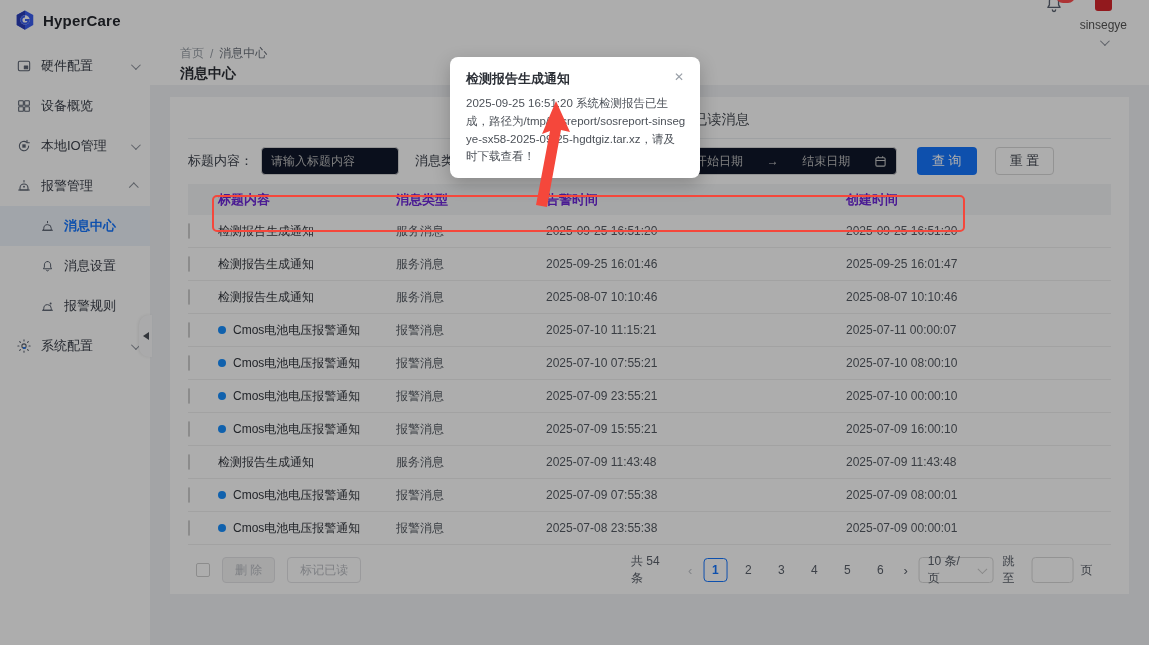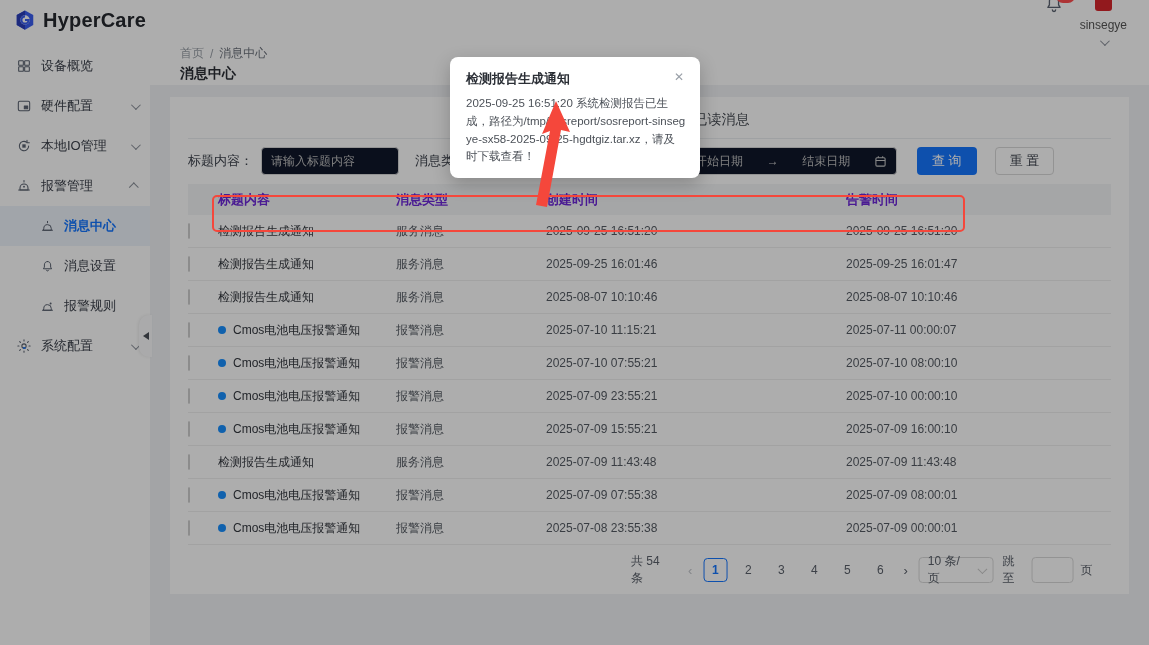--- a/index.html
+++ b/index.html
@@ -9,21 +9,21 @@
     background:#f0f2f5; position:relative; overflow:hidden; color:#333;
   }
 
   
   .topbar {
     position:absolute; top:0; left:0; right:0; height:40px; background:#fff;
     display:flex; align-items:center; justify-content:space-between;
     padding:0 22px 0 14px; z-index:10;
   }
   .brand { display:flex; align-items:center; gap:7px; }
-  .brand-name { font-size:20px; font-weight:700; color:#25282e; letter-spacing:.2px; }
+  .brand-name { font-size:15px; font-weight:700; color:#25282e; letter-spacing:.2px; }
   .top-right { display:flex; align-items:flex-start; gap:14px; }
   .bell-wrap { position:relative; width:22px; height:22px; }
   .badge {
     position:absolute; top:-5px; left:12px; min-width:19px; height:14px; padding:0 4px;
     background:#ff4d4f; color:#fff; border-radius:8px; font-size:9px; line-height:14px;
     text-align:center; font-weight:700;
   }
   .avatar {
     width:17px; height:17px; border-radius:3px; background:#d8262c; color:#fff;
     font-size:8px; font-weight:700; display:flex; align-items:center; justify-content:center;
@@ -145,37 +145,37 @@
       <span class="username">sinsegye</span>
       <span class="chev"></span>
     </div>
   </div>
 </div>
 
 <div class="sidebar">
   <div class="side-item">
     <svg width="16" height="16" viewBox="0 0 24 24">
       <g class="icon-stroke">
+          <rect x="3.5" y="5" width="17" height="14" rx="2"></rect>
+          <rect x="12.5" y="12" width="5" height="4" fill="#5a6270"></rect>
+        </g>
+    </svg>
+    <span class="grow">硬件配置</span>
+    <span class="chev"></span>
+  </div>
+  <div class="side-item">
+    <svg width="16" height="16" viewBox="0 0 24 24">
+      <g class="icon-stroke">
           <rect x="4" y="4" width="7" height="7" rx="1"></rect>
           <rect x="13" y="4" width="7" height="7" rx="1"></rect>
           <rect x="4" y="13" width="7" height="7" rx="1"></rect>
           <rect x="13" y="13" width="7" height="7" rx="1"></rect>
         </g>
     </svg>
     <span class="grow">设备概览</span>
-  </div>
-  <div class="side-item">
-    <svg width="16" height="16" viewBox="0 0 24 24">
-      <g class="icon-stroke">
-          <rect x="3.5" y="5" width="17" height="14" rx="2"></rect>
-          <rect x="12.5" y="12" width="5" height="4" fill="#5a6270"></rect>
-        </g>
-    </svg>
-    <span class="grow">硬件配置</span>
-    <span class="chev"></span>
   </div>
   <div class="side-item">
     <svg width="16" height="16" viewBox="0 0 24 24">
       <g class="icon-stroke">
           <path d="M19 12 a7 7 0 1 1 -3 -5.7"></path>
           <path d="M16.5 3.5 L16.5 7 L20 7"></path>
           <rect x="9.5" y="9.5" width="5" height="5" fill="#5a6270" stroke="none"></rect>
         </g>
     </svg>
     <span class="grow">本地IO管理</span>
@@ -280,22 +280,22 @@
         </svg>
       </div>
       <button class="btn btn-primary">查 询</button>
       <button class="btn btn-plain">重 置</button>
     </div>
 
     <div class="grid-row thead">
       <div></div>
       <div>标题内容</div>
       <div>消息类型</div>
+      <div>告警时间</div>
       <div>创建时间</div>
-      <div>告警时间</div>
     </div>
 
     <div id="rows">
   <div class="grid-row trow">
     <div><span class="cbx"></span></div>
     <div class="title-cell">
             <span class="t">检测报告生成通知</span>
           </div>
     <div class="c-type">服务消息</div>
     <div class="c-alarm">2025-09-25 16:51:20</div>
@@ -393,20 +393,25 @@
             <span class="dot"></span>
             <span class="t">Cmos电池电压报警通知</span>
           </div>
     <div class="c-type">报警消息</div>
     <div class="c-alarm">2025-07-08 23:55:38</div>
     <div class="c-create">2025-07-09 00:00:01</div>
   </div>
 </div>
 
     <div class="tfoot">
+      <div class="foot-left">
+        <span class="cbx"></span>
+        <button class="btn-disabled">删 除</button>
+        <button class="btn-disabled" style="background:#fff;">标记已读</button>
+      </div>
       <div class="pager">
         <span class="pg-total">共 54 条</span>
         <span class="pg-arrow">‹</span>
         <span id="pages" style="display:flex;gap:9px;">
             <span class="pg-num active">1</span>
             <span class="pg-num">2</span>
             <span class="pg-num">3</span>
             <span class="pg-num">4</span>
             <span class="pg-num">5</span>
             <span class="pg-num">6</span>

